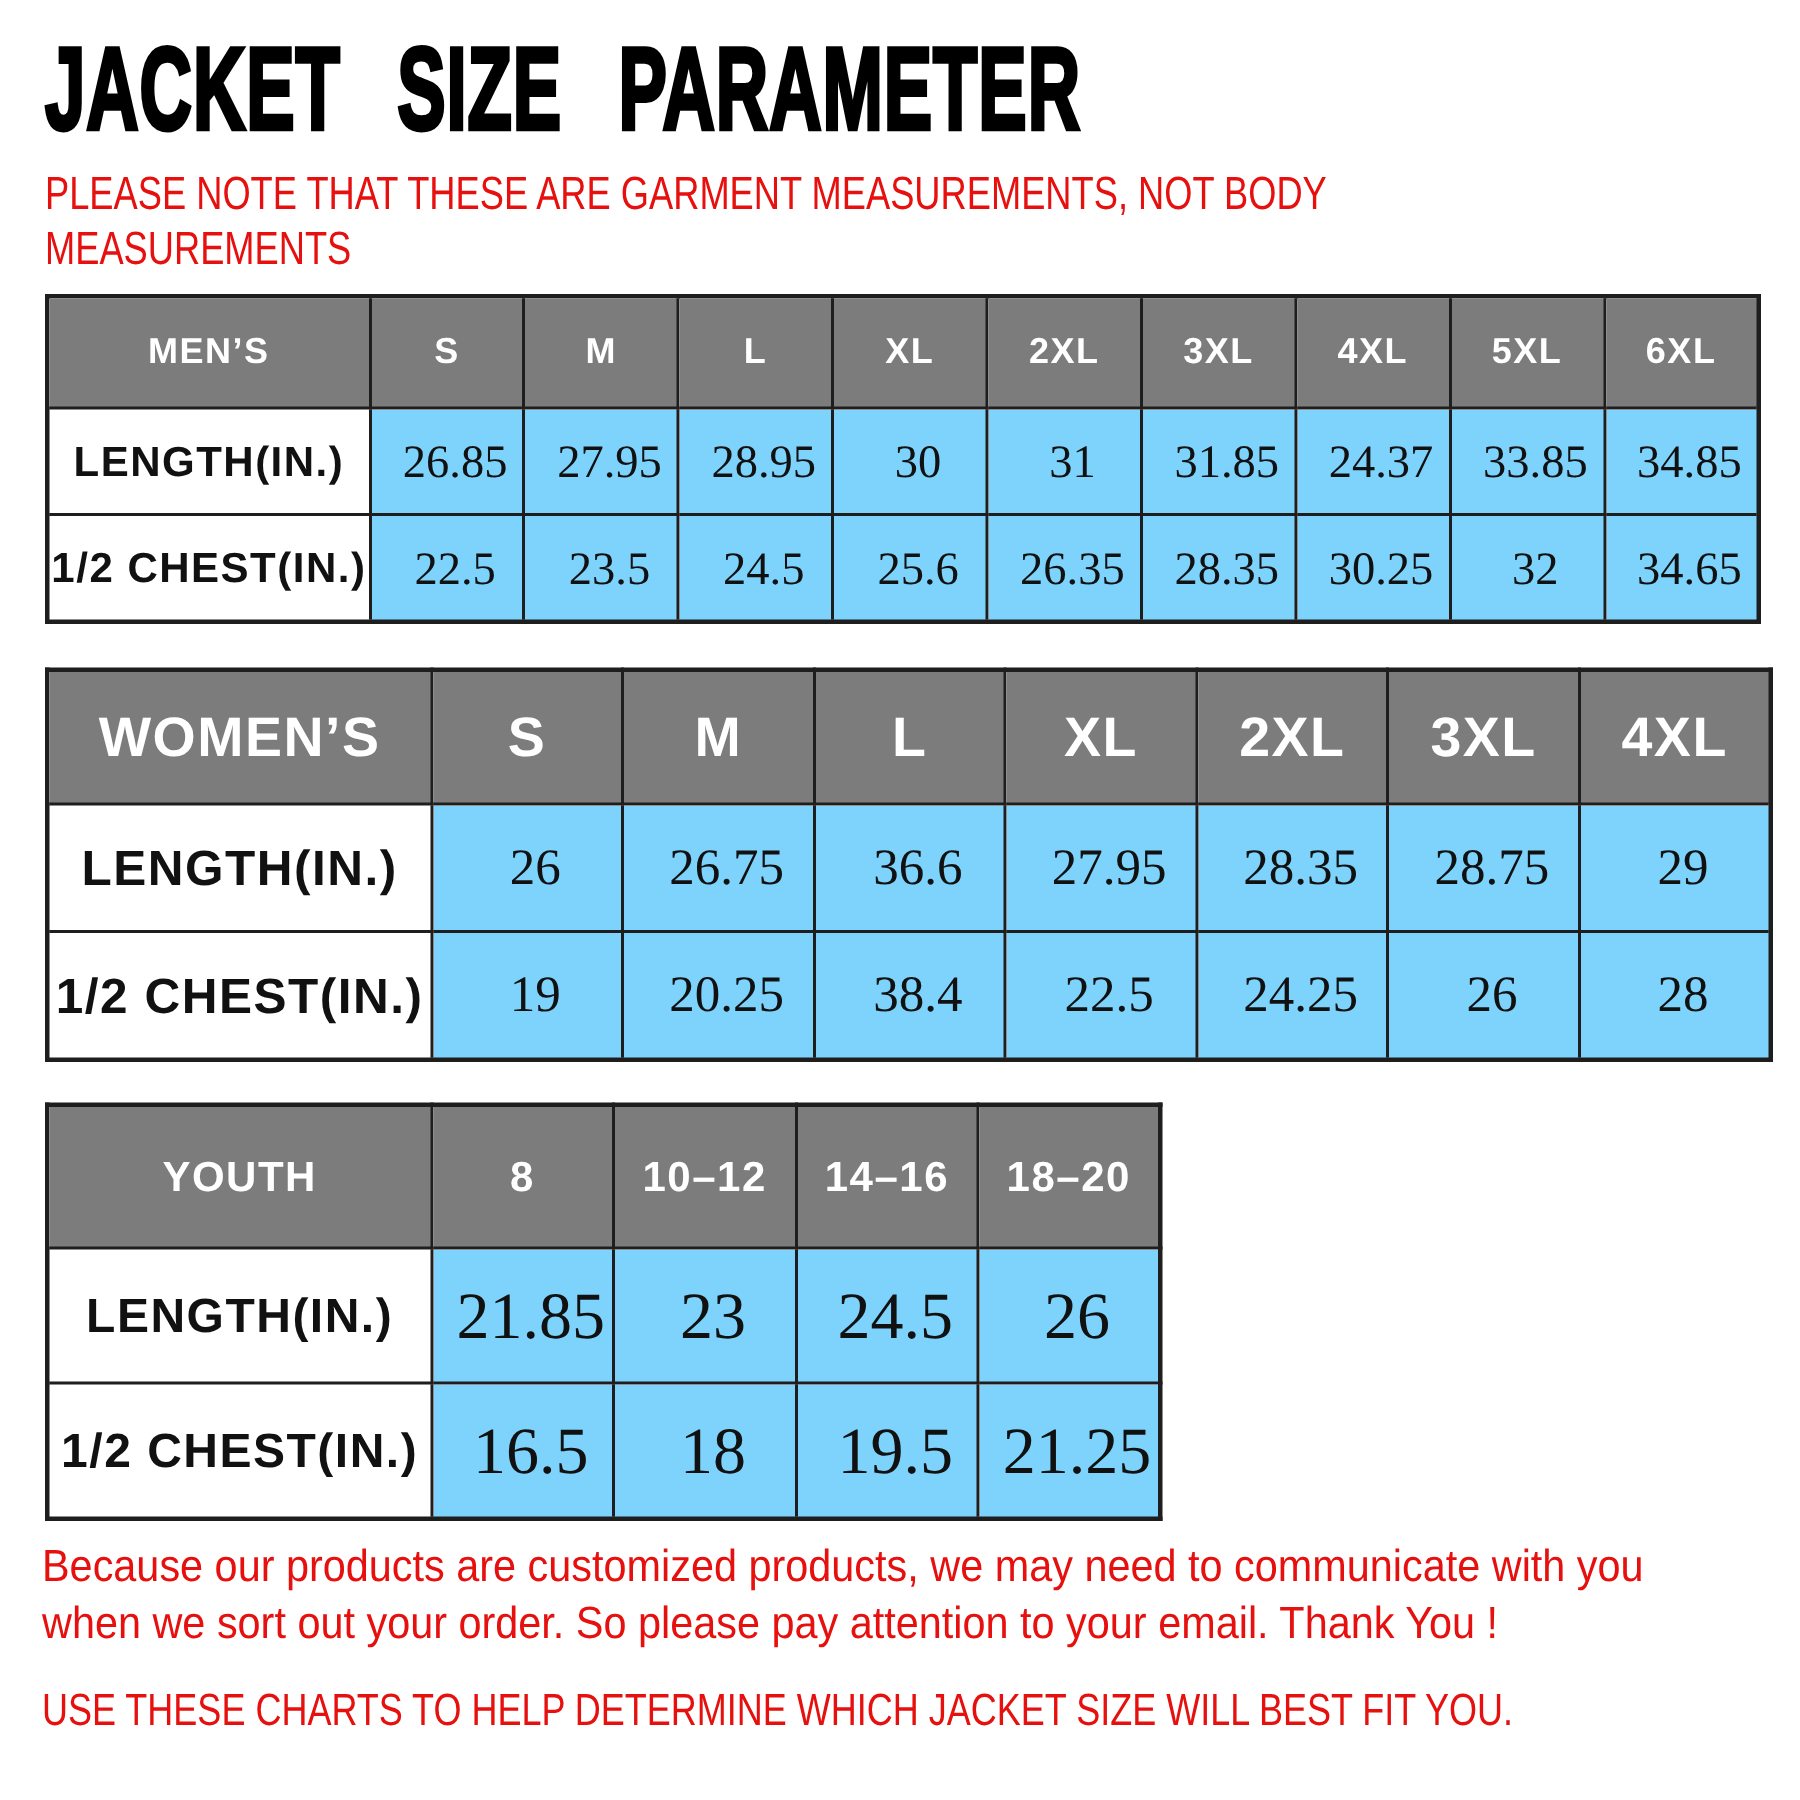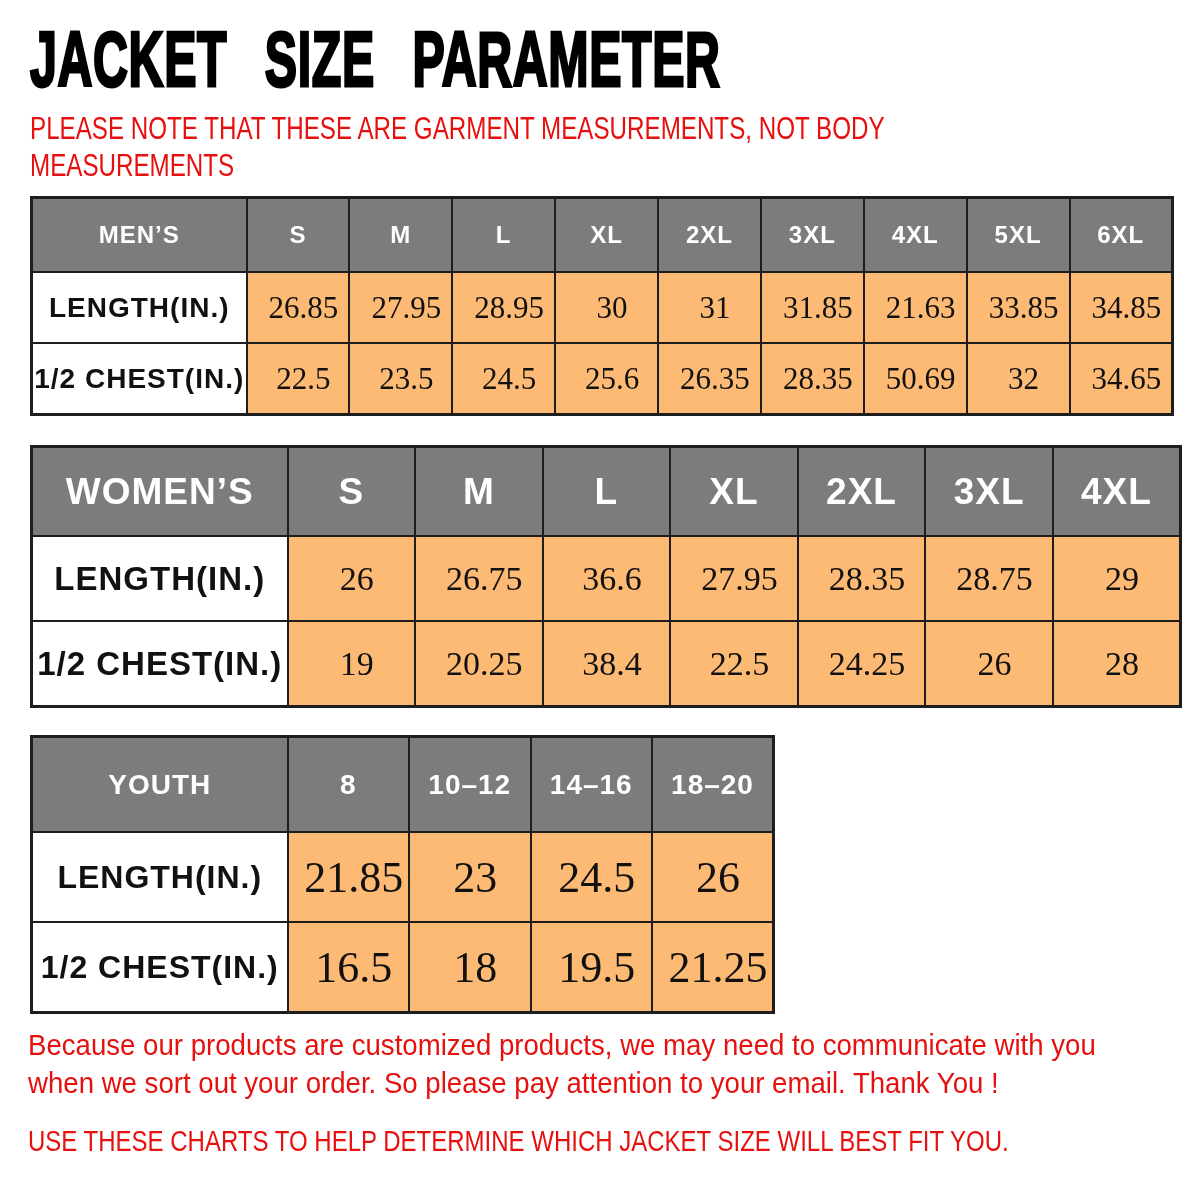--- a/index.html
+++ b/index.html
@@ -26,21 +26,21 @@
     background:#fff;border:3px solid #1e1e1e;
   }
   .size-table th,.size-table td{
     border:2px solid #1e1e1e;text-align:center;vertical-align:middle;padding:0;
     overflow:hidden;
   }
   .size-table th{
     background:#7c7c7c;color:#ffffff;font-weight:bold;letter-spacing:1px;
   }
   .size-table td.rowlabel{font-weight:bold;letter-spacing:1px;color:#111;background:#fff;margin-top:33px;}
-  .size-table td.num{font-family:"Liberation Serif",serif;color:#111;background:#fdba74;padding-left:11px;}
+  .size-table td.num{font-family:"Liberation Serif",serif;color:#111;background:#7dd3fc;padding-left:11px;}
 
   .mens{left:30px;top:196px;width:1144px;}
   .mens th{height:72px;font-size:24px;}
   .mens td{height:69px;}
   .mens td.rowlabel{font-size:28px;}
   .mens td.num{font-size:31px;}
   .mens col.label-col{width:215px;}
 
   .womens{left:30px;top:445px;width:1152px;}
   .womens th{height:87px;font-size:37px;}
@@ -100,33 +100,33 @@
     </thead>
     <tbody>
       <tr>
         <td class="rowlabel">LENGTH(IN.)</td>
         <td class="num">26.85</td>
         <td class="num">27.95</td>
         <td class="num">28.95</td>
         <td class="num">30</td>
         <td class="num">31</td>
         <td class="num">31.85</td>
-        <td class="num">21.63</td>
+        <td class="num">24.37</td>
         <td class="num">33.85</td>
         <td class="num">34.85</td>
       </tr>
       <tr>
         <td class="rowlabel">1/2 CHEST(IN.)</td>
         <td class="num">22.5</td>
         <td class="num">23.5</td>
         <td class="num">24.5</td>
         <td class="num">25.6</td>
         <td class="num">26.35</td>
         <td class="num">28.35</td>
-        <td class="num">50.69</td>
+        <td class="num">30.25</td>
         <td class="num">32</td>
         <td class="num">34.65</td>
       </tr>
     </tbody>
   </table>
 
   <table class="size-table womens">
     <colgroup>
         <col class="label-col">
         <col span="7">

